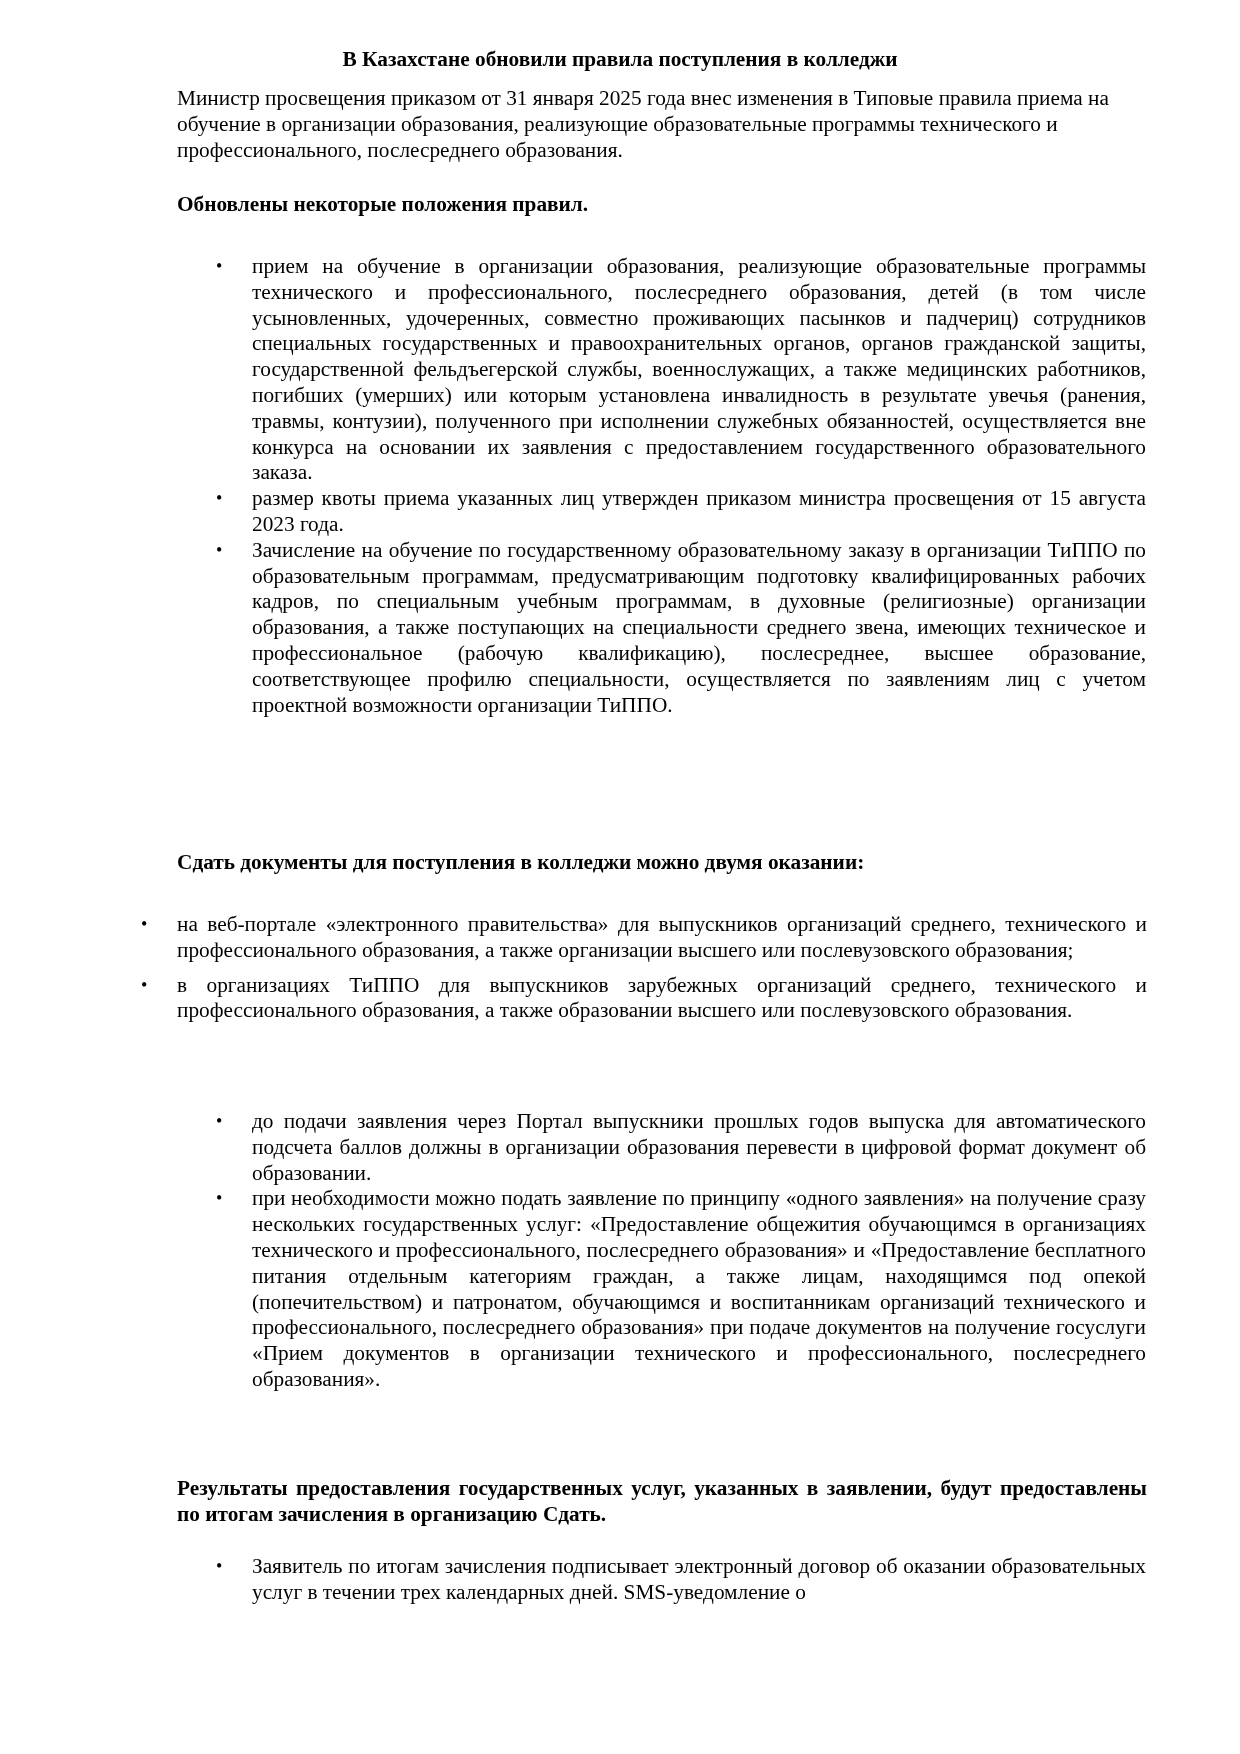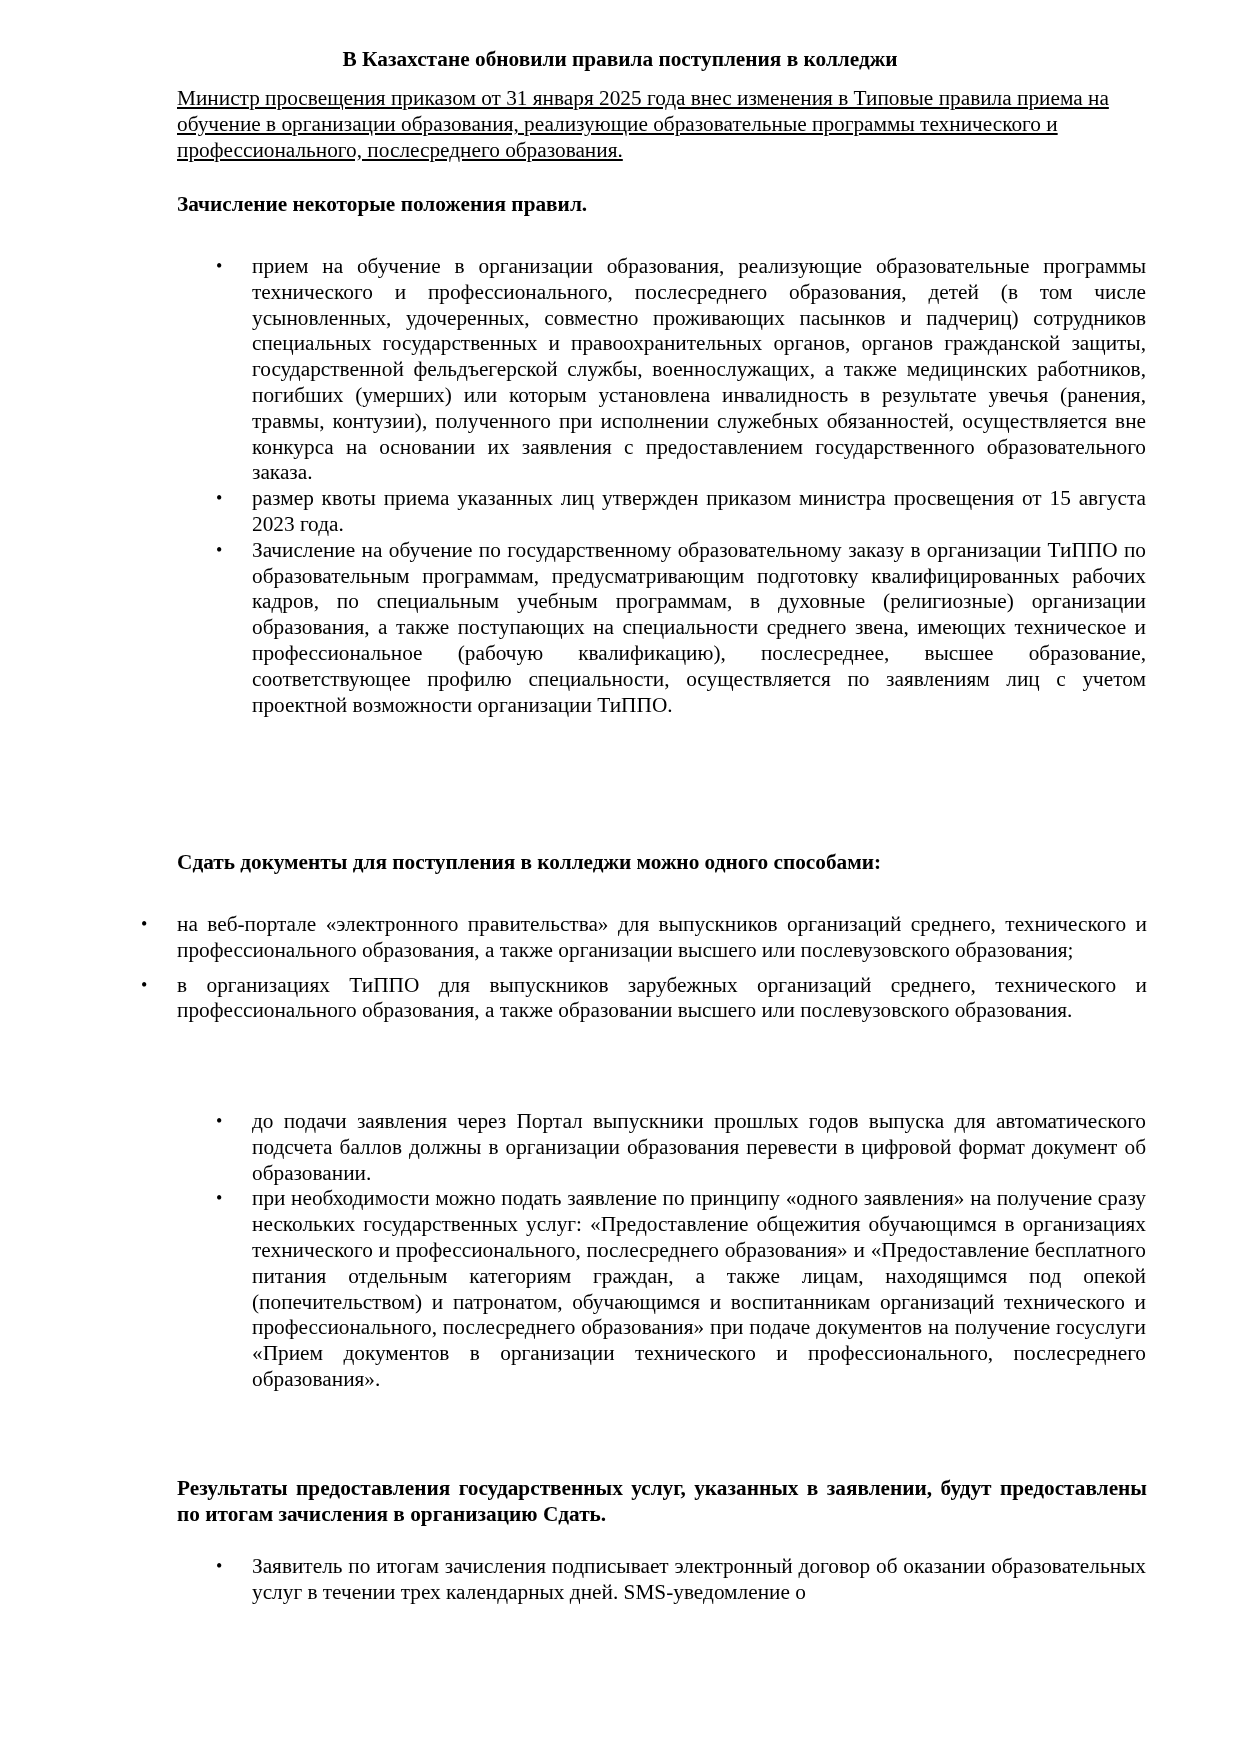--- a/index.html
+++ b/index.html
@@ -24,21 +24,21 @@
       font-weight: bold;
       font-size: 21.3px;
       line-height: 26px;
     }
     .para {
       position: absolute;
       left: 177px;
       width: 970px;
       text-align: justify;
     }
-    .intro { top: 86px; text-align: left; text-decoration: underline; }
+    .intro { top: 86px; text-align: left; }
     .heading {
       position: absolute;
       left: 177px;
       width: 970px;
       font-weight: bold;
       text-align: justify;
     }
     ul.blist {
       position: absolute;
       margin: 0;
@@ -66,38 +66,38 @@
   </style>
 </head>
 <body>
 
 <div class="page">
 
   <div class="title">В Казахстане обновили правила поступления в колледжи</div>
 
   <div class="para intro">Министр просвещения приказом от 31 января 2025 года внес изменения в Типовые правила приема на обучение в организации образования, реализующие образовательные программы технического и профессионального, послесреднего образования.</div>
 
-  <div class="heading" style="top:192px;">Зачисление некоторые положения правил.</div>
+  <div class="heading" style="top:192px;">Обновлены некоторые положения правил.</div>
 
   <ul class="blist list-a">
     <li style="margin-bottom:0;">
       <span class="bullet">•</span>
       <span>прием на обучение в организации образования, реализующие образовательные программы технического и профессионального, послесреднего образования, детей (в том числе усыновленных, удочеренных, совместно проживающих пасынков и падчериц) сотрудников специальных государственных и правоохранительных органов, органов гражданской защиты, государственной фельдъегерской службы, военнослужащих, а также медицинских работников, погибших (умерших) или которым установлена инвалидность в результате увечья (ранения, травмы, контузии), полученного при исполнении служебных обязанностей, осуществляется вне конкурса на основании их заявления с предоставлением государственного образовательного заказа.</span>
     </li>
     <li style="margin-top:0;">
       <span class="bullet">•</span>
       <span>размер квоты приема указанных лиц утвержден приказом министра просвещения от 15 августа 2023 года.</span>
     </li>
     <li>
       <span class="bullet">•</span>
       <span>Зачисление на обучение по государственному образовательному заказу в организации ТиППО по образовательным программам, предусматривающим подготовку квалифицированных рабочих кадров, по специальным учебным программам, в духовные (религиозные) организации образования, а также поступающих на специальности среднего звена, имеющих техническое и профессиональное (рабочую квалификацию), послесреднее, высшее образование, соответствующее профилю специальности, осуществляется по заявлениям лиц с учетом проектной возможности организации ТиППО.</span>
     </li>
   </ul>
 
-  <div class="heading" style="top:850px;">Сдать документы для поступления в колледжи можно одного способами:</div>
+  <div class="heading" style="top:850px;">Сдать документы для поступления в колледжи можно двумя оказании:</div>
 
   <ul class="blist list-b">
     <li>
       <span class="bullet">•</span>
       <span>на веб-портале «электронного правительства» для выпускников организаций среднего, технического и профессионального образования, а также организации высшего или послевузовского образования;</span>
     </li>
     <li>
       <span class="bullet">•</span>
       <span>в организациях ТиППО для выпускников зарубежных организаций среднего, технического и профессионального образования, а также образовании высшего или послевузовского образования.</span>
     </li>

